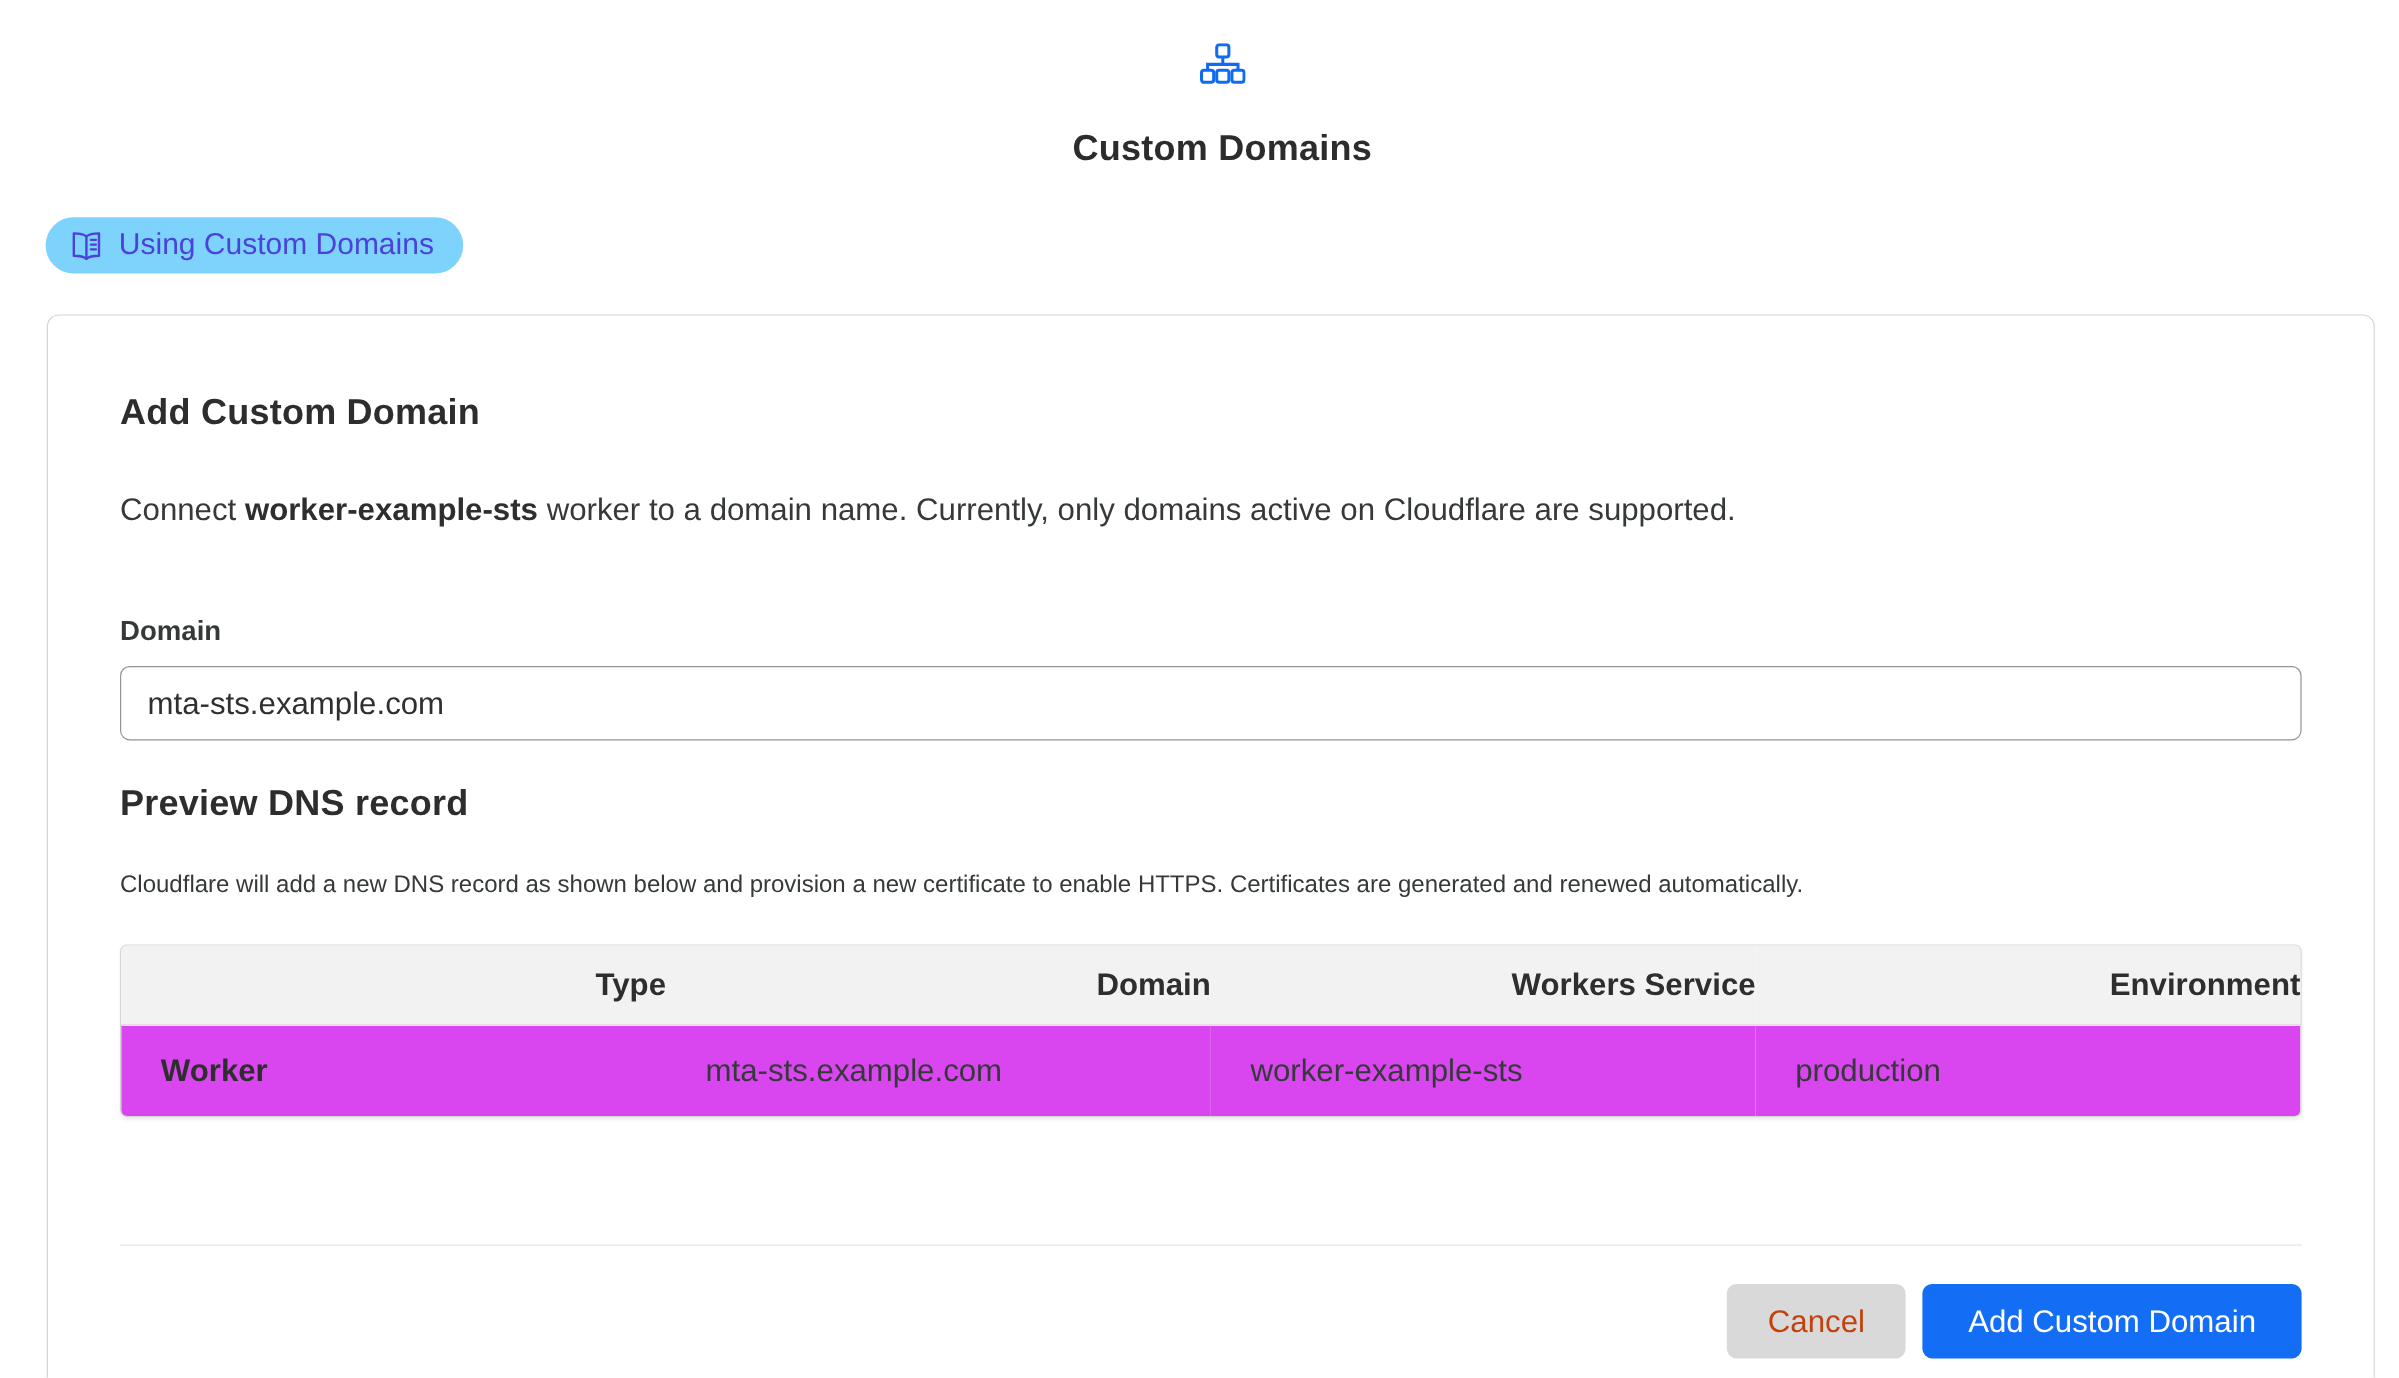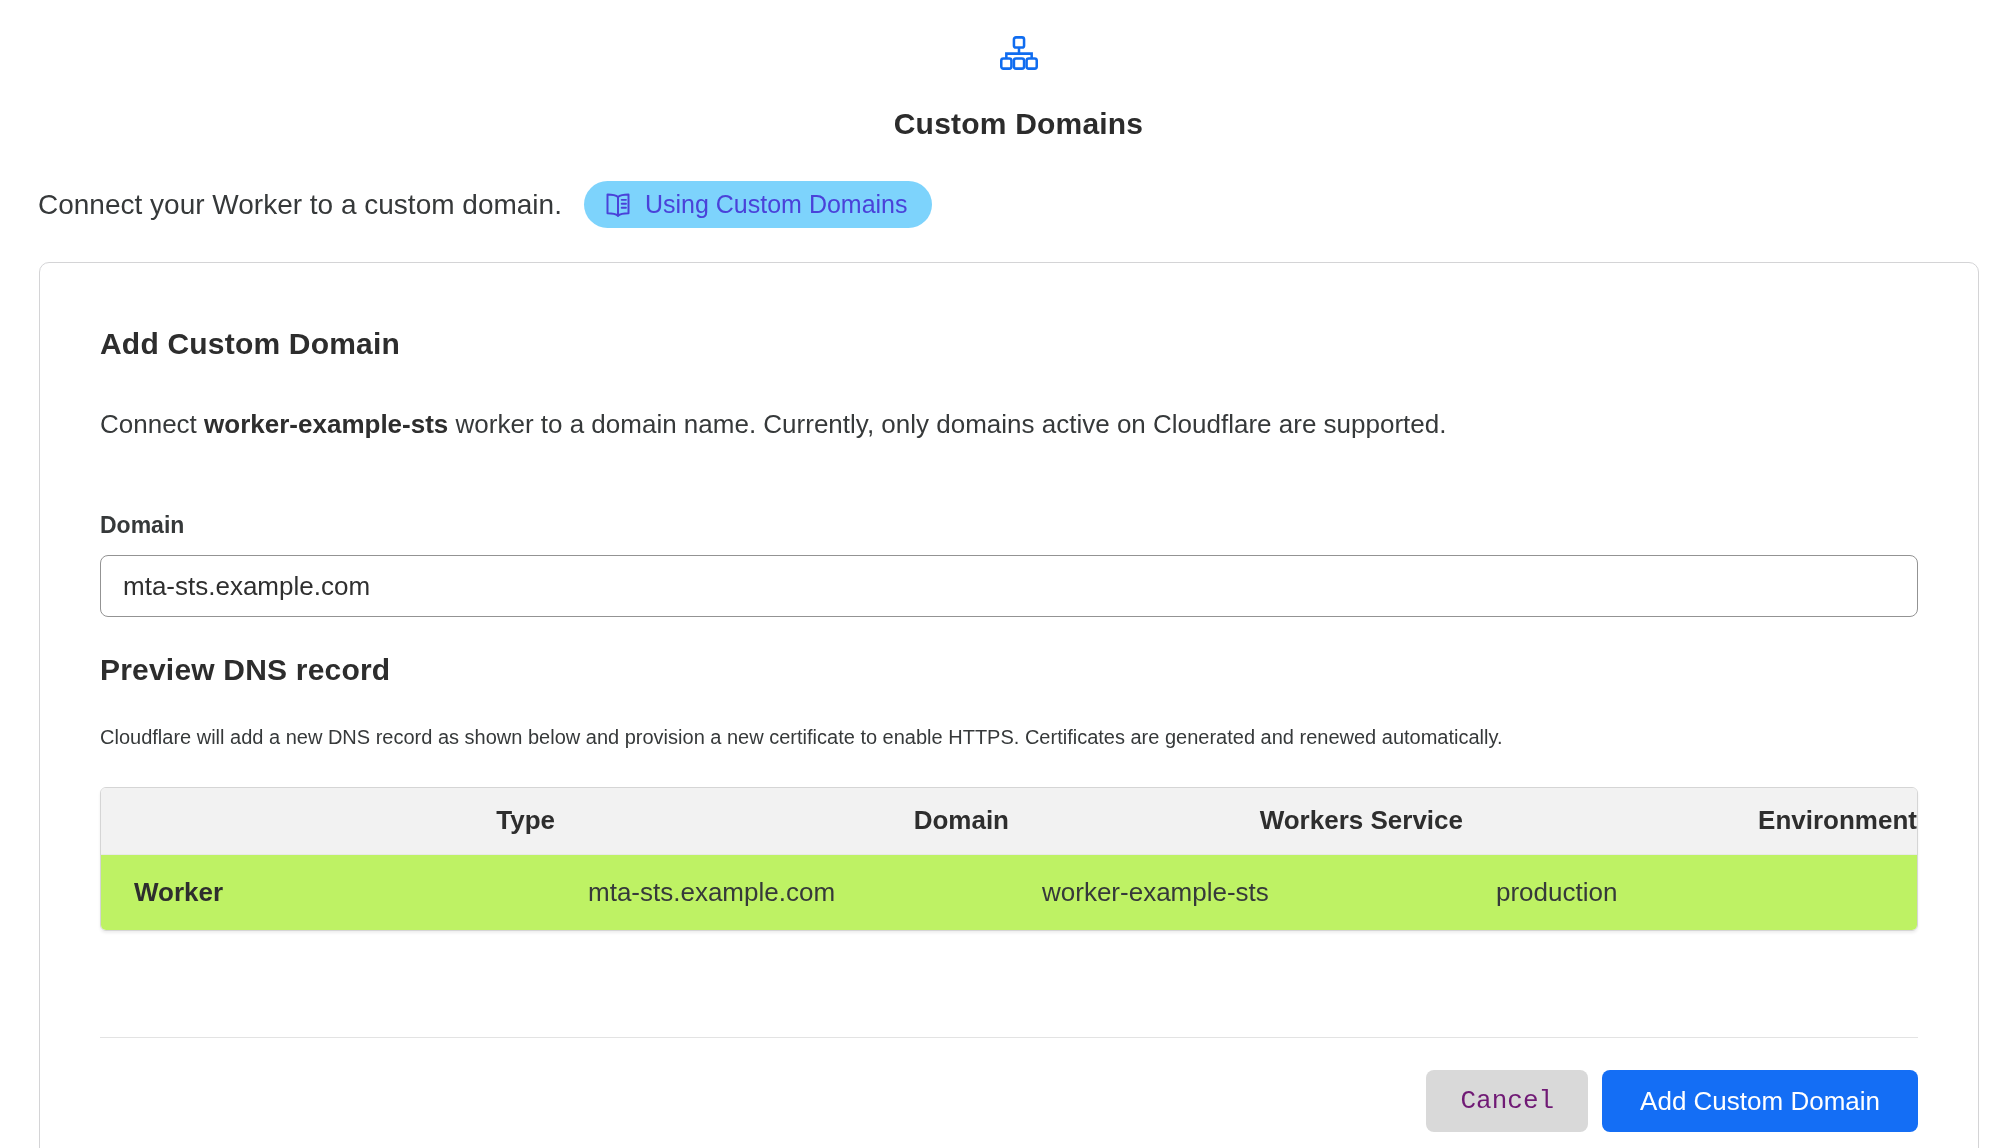--- a/index.html
+++ b/index.html
@@ -128,21 +128,21 @@
     font-weight: 600;
     color: #2e2e2e;
     padding: 0 0 0 33px;
     width: 25%;
   }
   .dns-table tbody td {
     height: 76px;
     padding: 0 0 0 33px;
     color: #36393a;
     border-top: 1px solid #e9e9e9;
-    background: #bef264;
+    background: #d946ef;
   }
   .dns-table td.cell-type { font-weight: 700; color: #2e2e2e; }
 
   
   .divider {
     margin-top: 106px;
     border: none;
     border-top: 1px solid #e3e3e3;
   }
   .footer {
@@ -156,23 +156,22 @@
     font-family: "Liberation Sans", sans-serif;
     font-size: 26px;
     height: 62px;
     border-radius: 8px;
     border: none;
     cursor: pointer;
     white-space: nowrap;
   }
   .btn-cancel {
     background: #d9d9d9;
-    color: #701a75;
+    color: #c2410c;
     padding: 12px 34px;
-    font-family: Liberation Mono, monospace;
   }
   .btn-primary {
     background: #146ef5;
     color: #ffffff;
     padding: 0 38px;
   }
 </style>
 </head>
 <body>
 
@@ -183,21 +182,20 @@
       <path d="M18 10.8 V16.6 M6 21.2 V16.6 H30 V21.2" stroke="#0f6cf0" stroke-width="2.4"></path>
       <rect x="1.2" y="21.2" width="9.6" height="9.6" rx="2" stroke="#0f6cf0" stroke-width="2.4"></rect>
       <rect x="13.2" y="21.2" width="9.6" height="9.6" rx="2" stroke="#0f6cf0" stroke-width="2.4"></rect>
       <rect x="25.2" y="21.2" width="9.6" height="9.6" rx="2" stroke="#0f6cf0" stroke-width="2.4"></rect>
     </svg>
   </span>
   <h1 class="page-title">Custom Domains</h1>
 </header>
 
 <div class="page-sub">
-  <span class="page-subtitle">Connect your Worker to a custom domain.</span>
   <a class="docs-badge">
     <span class="book-icon">
       <svg width="28" height="26" viewBox="0 0 24 22" fill="none" stroke="#4a42d9" stroke-width="1.7" stroke-linejoin="round" stroke-linecap="round">
         <path d="M12 4.2 C10.2 2.6 7.4 2 3 2 V18 c4.4 0 7.2 .6 9 2.2 c1.8 -1.6 4.6 -2.2 9 -2.2 V2 c-4.4 0 -7.2 .6 -9 2.2 Z"></path>
         <path d="M12 4.2 V20.2"></path>
         <path d="M15.2 6.6 h3.6 M15.2 10 h3.6 M15.2 13.4 h3.6"></path>
       </svg>
     </span>
     <span>Using Custom Domains</span>
   </a>

